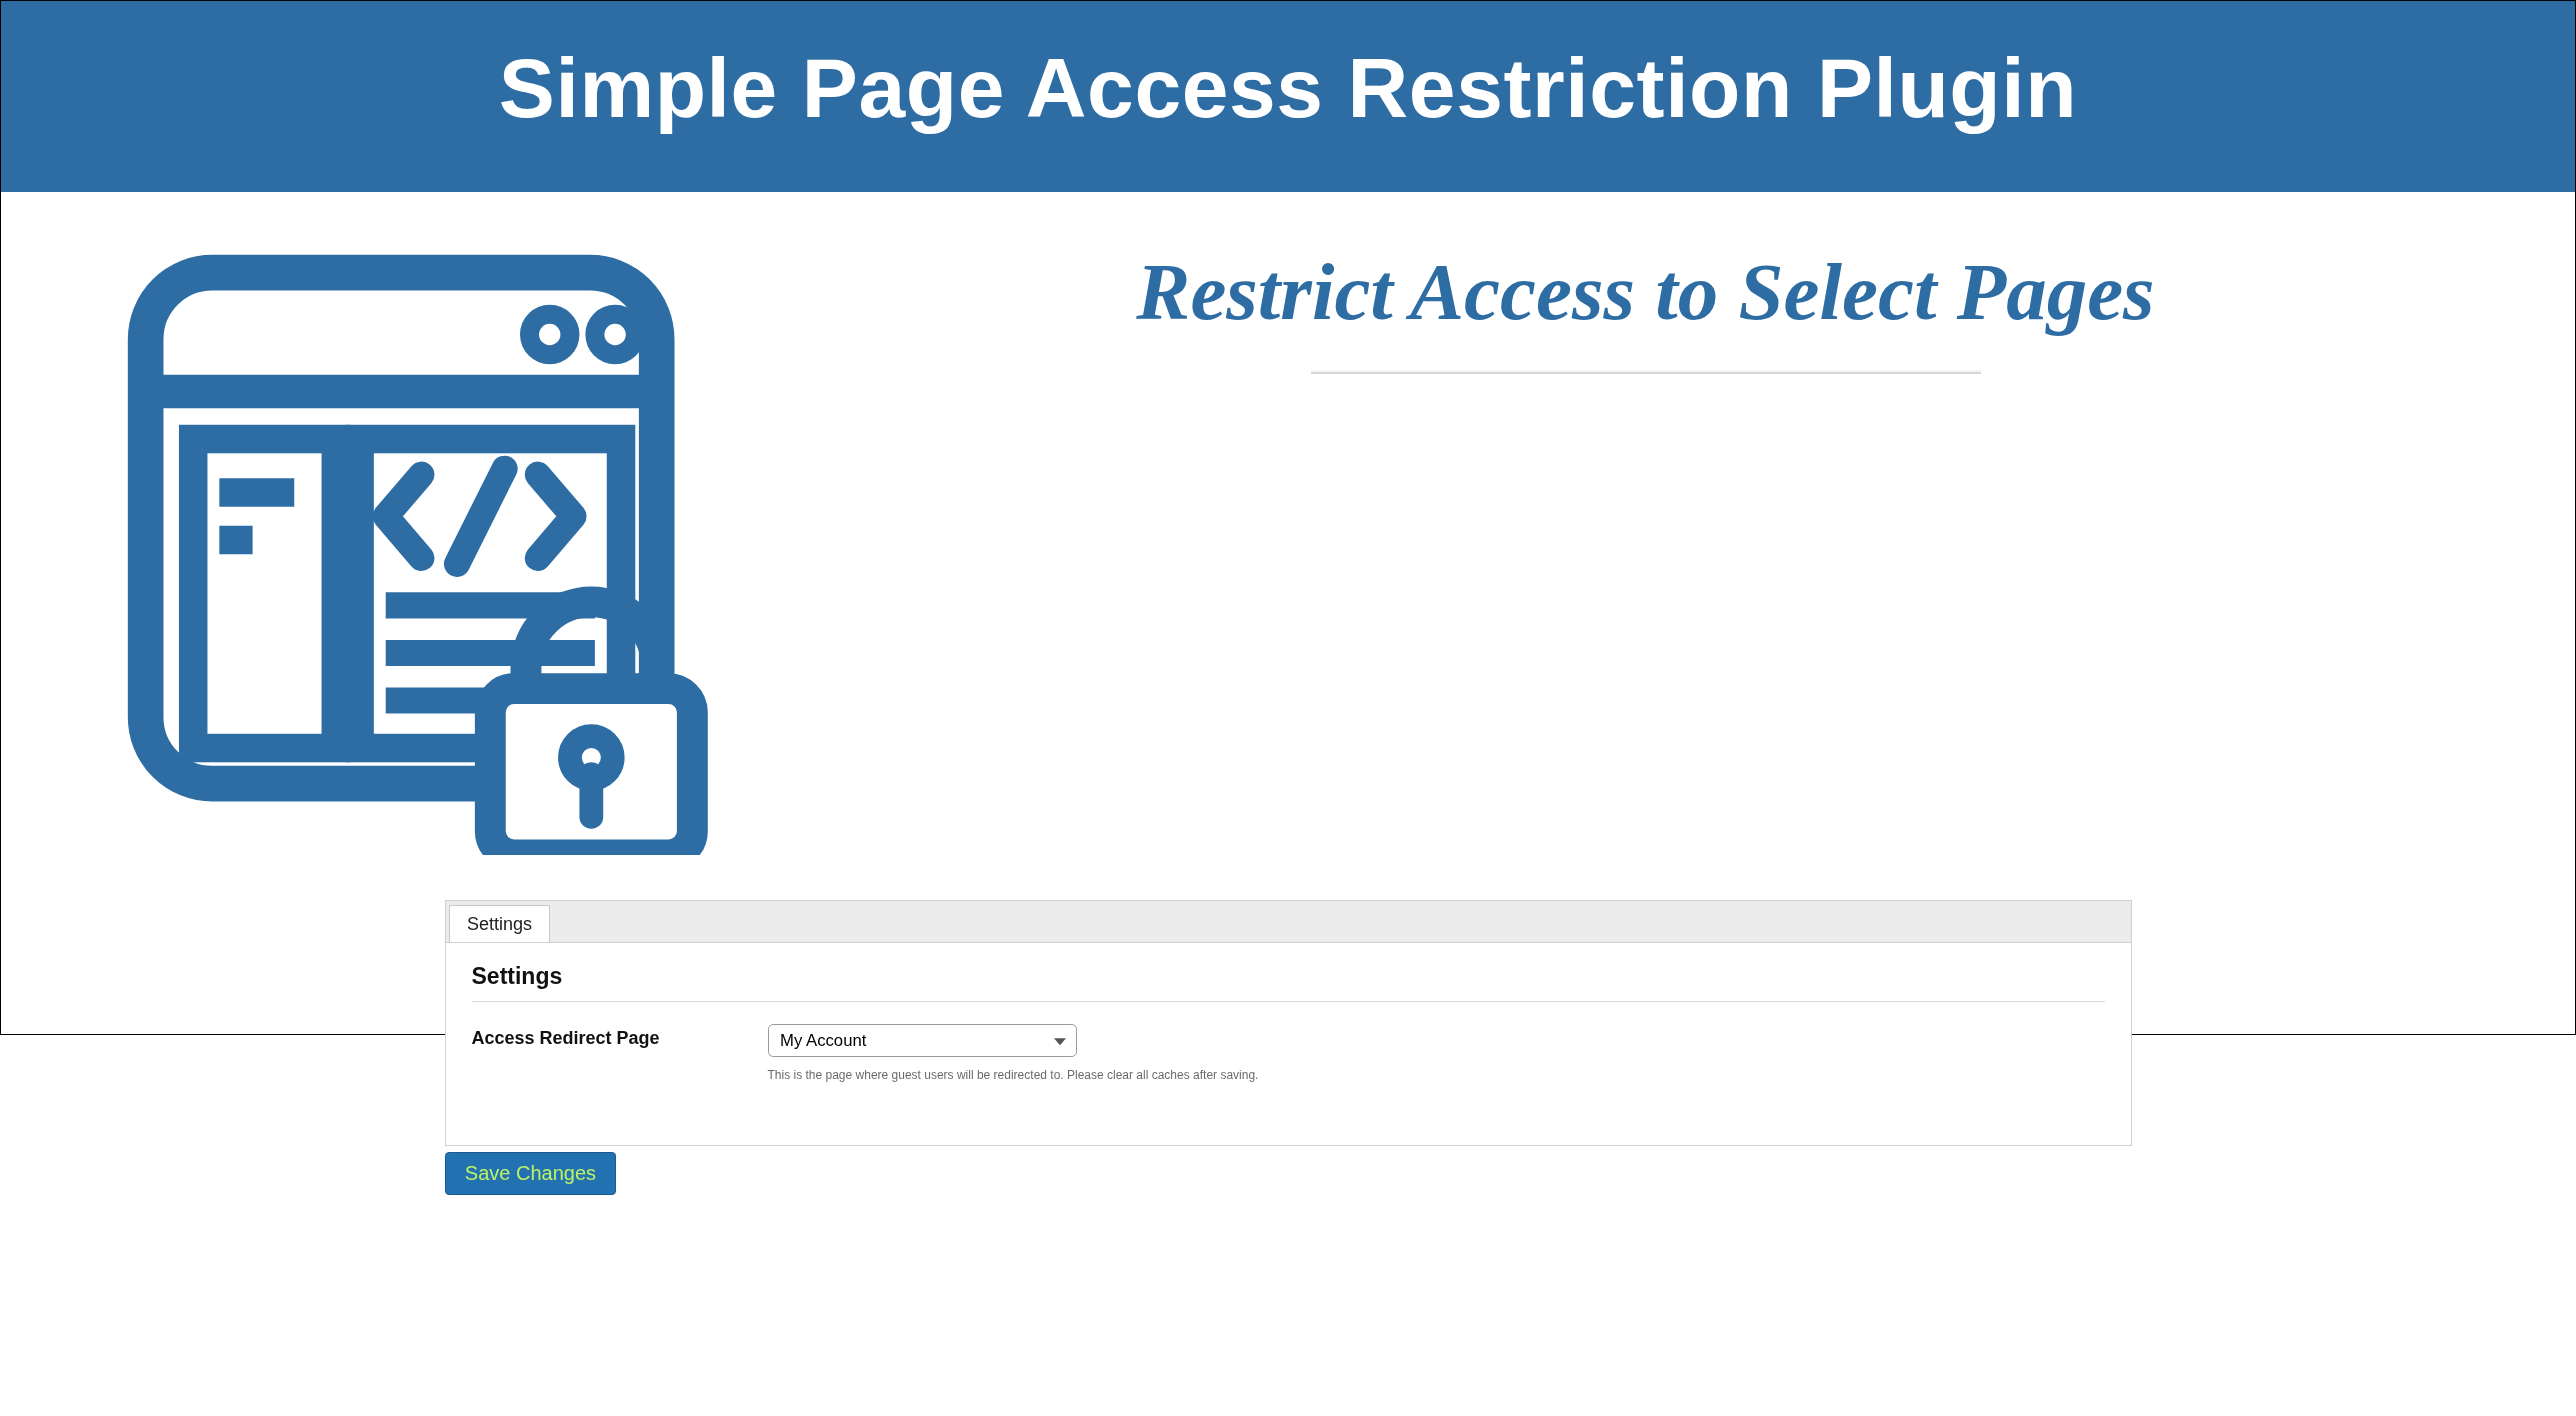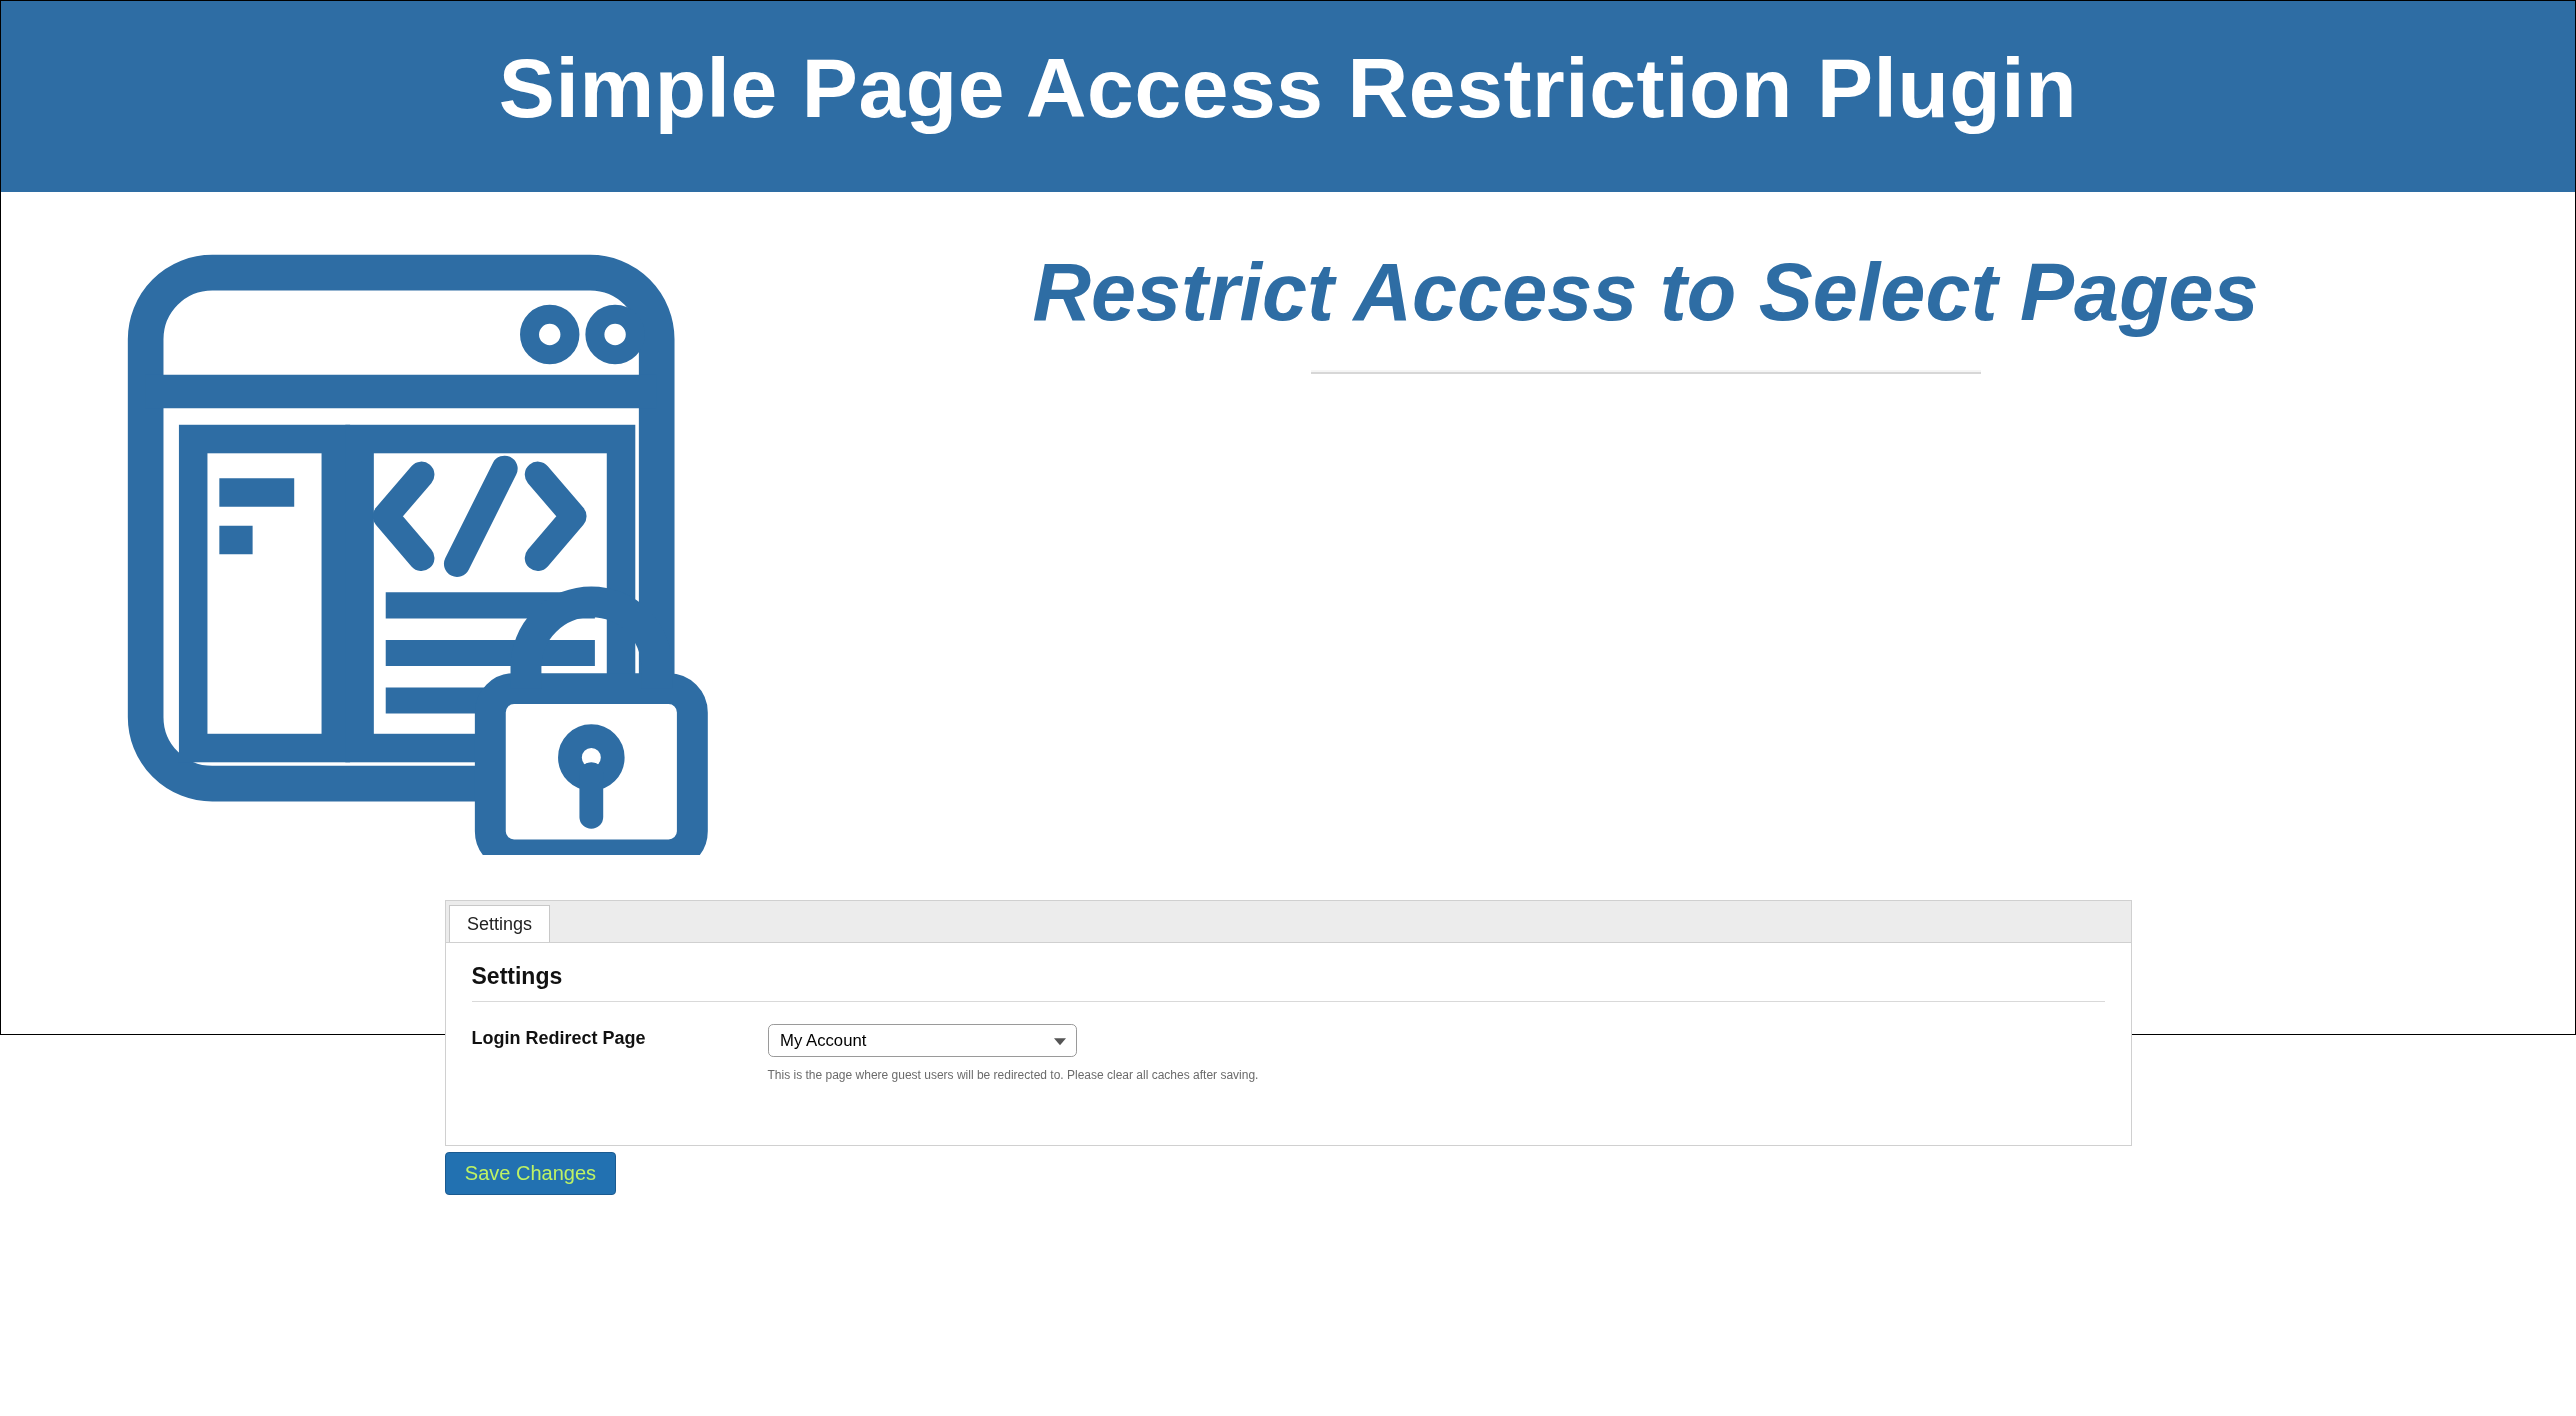--- a/index.html
+++ b/index.html
@@ -54,20 +54,21 @@
     padding-top: 6.4px;
   }
   .tagline {
     color: #2e6da4;
     font-style: italic;
     font-weight: 700;
     font-size: 81px;
     line-height: 1.22;
     text-align: center;
     margin-bottom: 30px;
+    font-family: Liberation Serif, serif;
   }
 
   
   .metabox-wrap {
     display: flex;
     justify-content: center;
   }
   .metabox {
     width: 670px;
     border: 0.6px solid #d7d7d7;
@@ -274,21 +275,21 @@
   </div>
 
   <div class="settings-outer">
     <div class="tabs-row">
       <div class="tab">Settings</div>
     </div>
     <div class="settings-body">
       <div class="settings-heading">Settings</div>
 
       <div class="form-row">
-        <div class="form-label">Login Redirect Page</div>
+        <div class="form-label">Access Redirect Page</div>
         <div class="form-control-col">
           <div class="select-wrap">
             <div class="select-box">My Account</div>
             <div class="select-caret"></div>
           </div>
           <div class="help-text">This is the page where guest users will be redirected to. Please clear all caches after saving.</div>
         </div>
       </div>
 
     </div>

